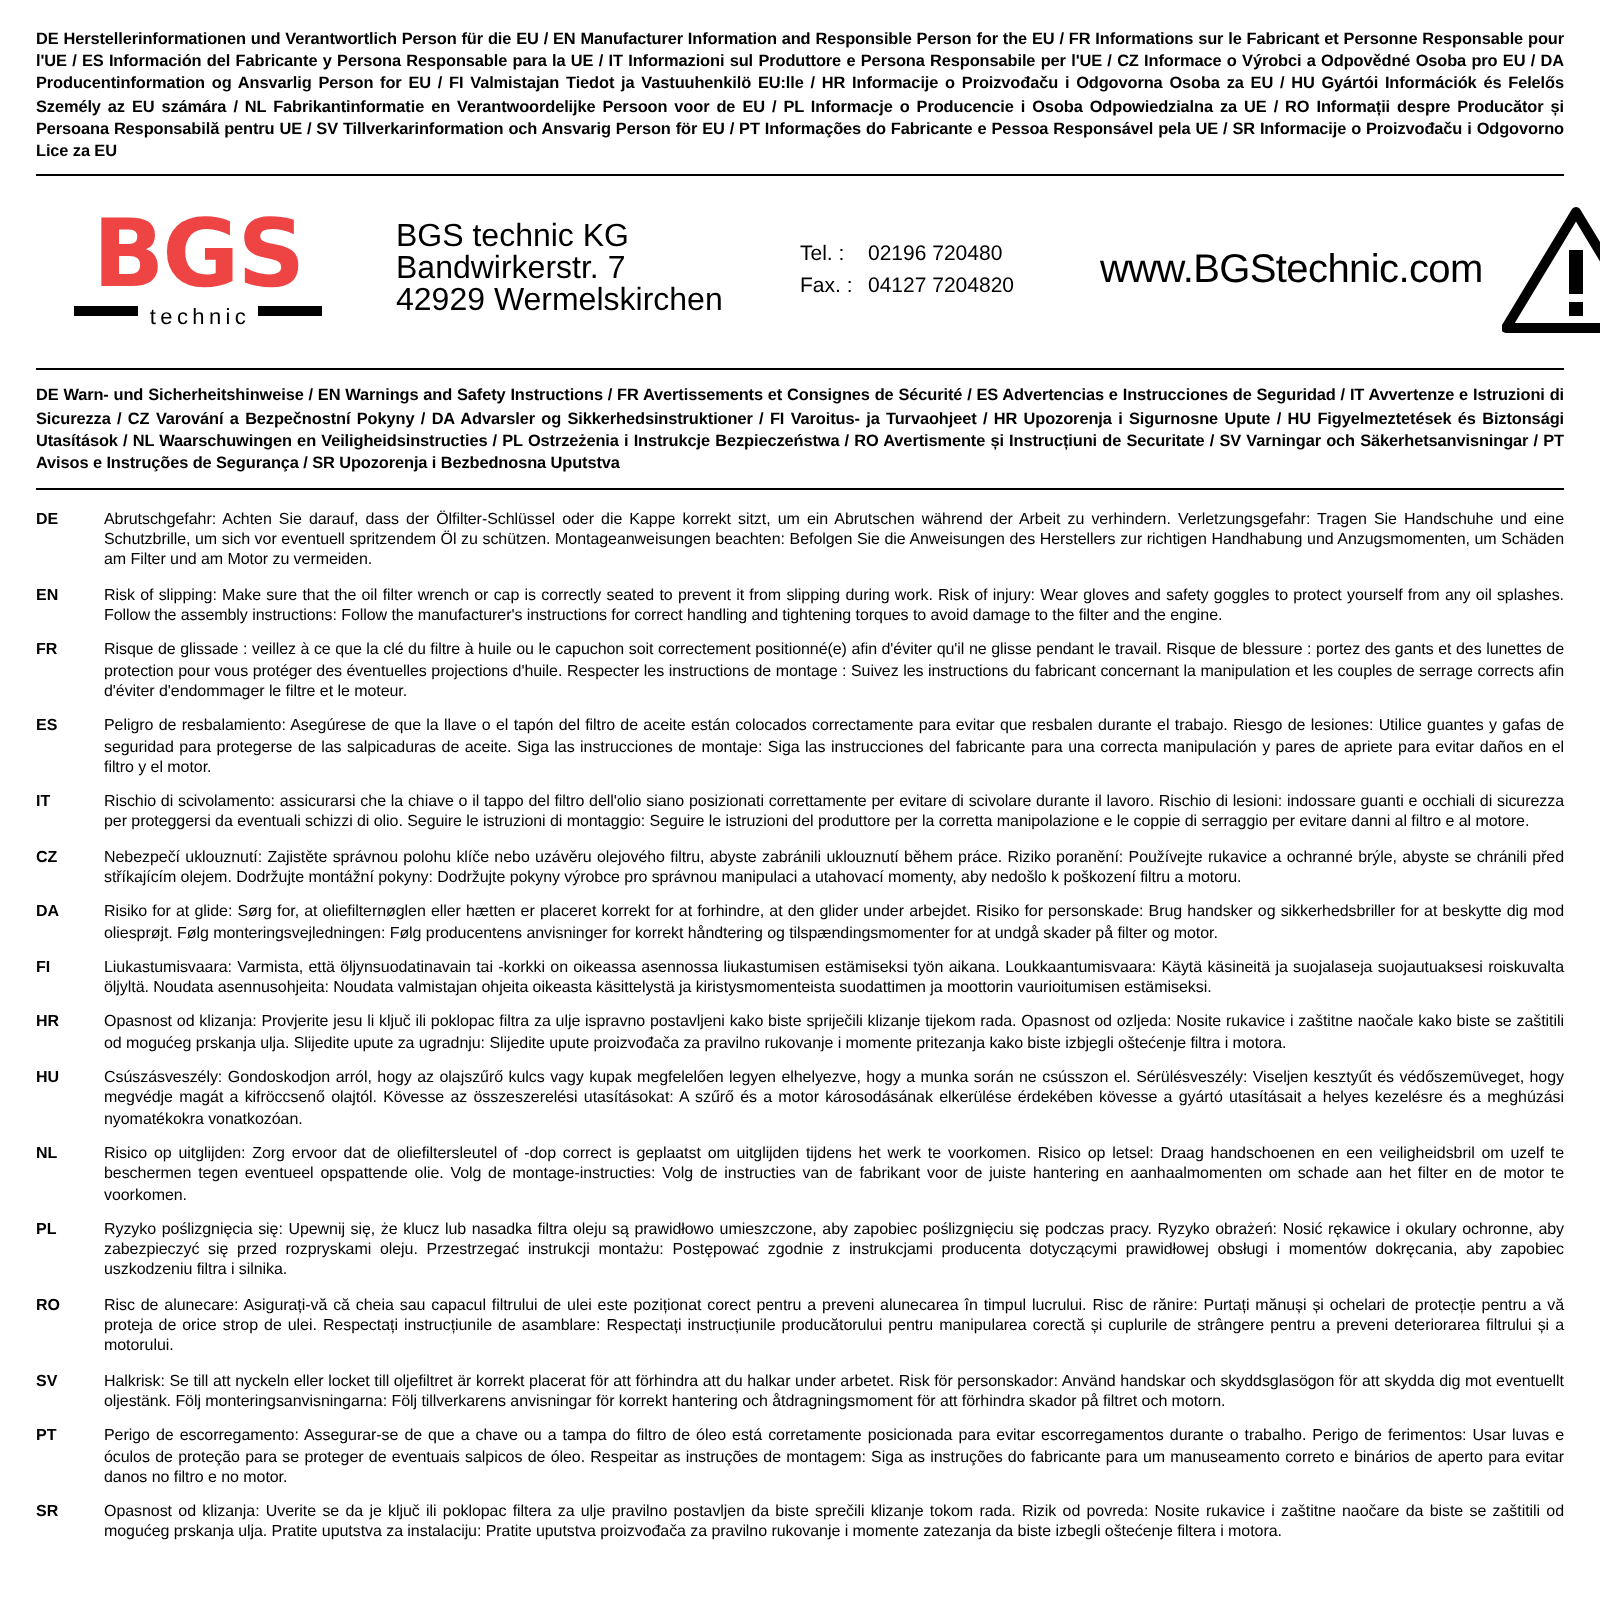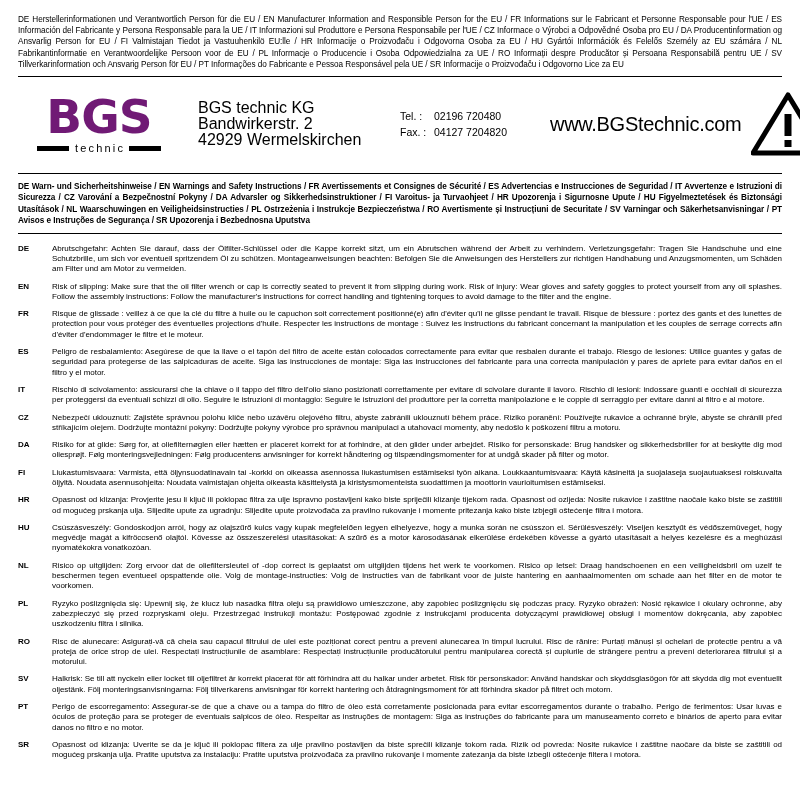--- a/index.html
+++ b/index.html
@@ -17,21 +17,21 @@
   .page {
     position: relative;
     width: 800px;
     height: 800px;
     box-sizing: border-box;
     padding: 14px 18px 8px 18px;
   }
   .header-block {
     font-size: 8.2px;
     line-height: 11.2px;
-    font-weight: normal;
+    font-weight: bold;
     text-align: justify;
     letter-spacing: -0.05px;
   }
   .rule {
     border: 0;
     border-top: 1px solid #000;
     margin: 6px 0 0 0;
   }
   
   .company-band {
@@ -49,25 +49,25 @@
     justify-content: center;
     padding-left: 12px;
     box-sizing: border-box;
   }
   .logo-word {
     font-family: "DejaVu Sans", sans-serif;
     font-weight: bold;
     font-size: 47px;
     letter-spacing: -1px;
     line-height: 46px;
-    color: #701a75;
+    color: #ef4444;
   }
   .logo-sub {
     display: flex;
-    align-items: center;
+    align-items: flex-start;
     width: 124px;
     margin-top: 2px;
   }
   .logo-sub .bar {
     flex: 1 1 auto;
     height: 5px;
     background: #000;
   }
   .logo-sub .word {
     font-size: 11px;
@@ -166,21 +166,21 @@
       <div class="logo-word">BGS</div>
       <div class="logo-sub">
         <span class="bar"></span>
         <span class="word">technic</span>
         <span class="bar"></span>
       </div>
     </div>
 
     <div class="addr-cell">
       <div>BGS technic KG</div>
-      <div>Bandwirkerstr. 2</div>
+      <div>Bandwirkerstr. 7</div>
       <div>42929 Wermelskirchen</div>
     </div>
 
     <div class="contact-cell">
       <div class="contact-row">
         <span class="lbl">Tel. :</span>
         <span>02196 720480</span>
       </div>
       <div class="contact-row">
         <span class="lbl">Fax. :</span>

